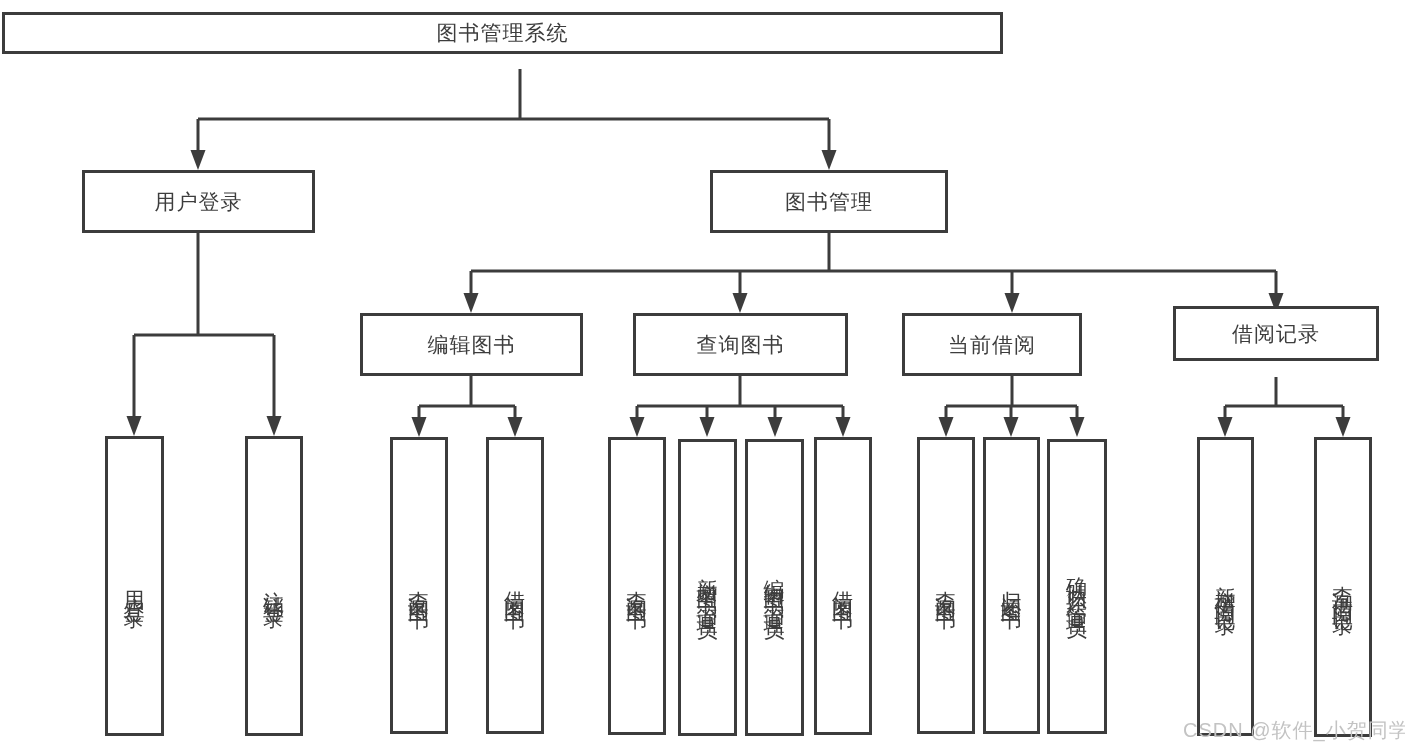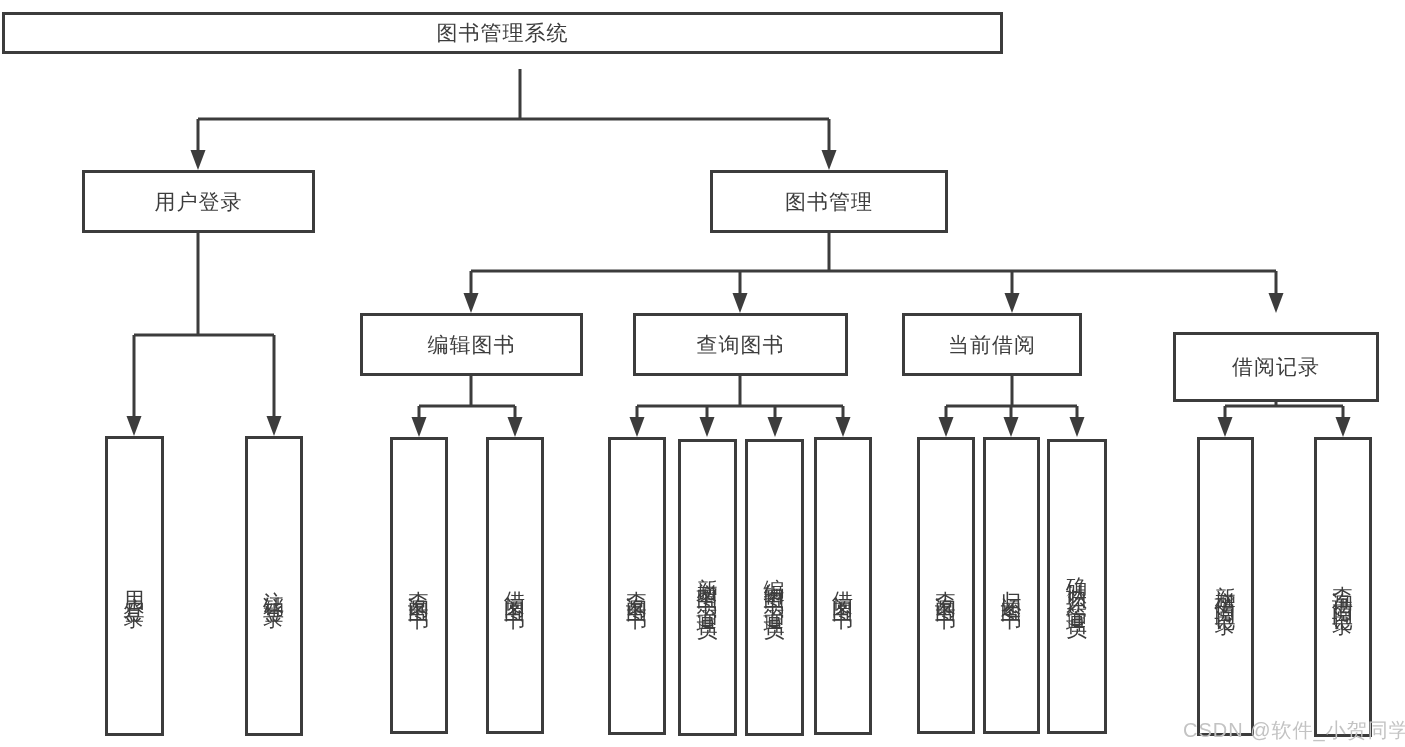--- a/index.html
+++ b/index.html
@@ -86,21 +86,21 @@
 
   <div class="node" style="left:360px;top:313px;width:223px;height:63px">
     <span>编辑图书</span>
   </div>
   <div class="node" style="left:633px;top:313px;width:215px;height:63px">
     <span>查询图书</span>
   </div>
   <div class="node" style="left:902px;top:313px;width:180px;height:63px">
     <span>当前借阅</span>
   </div>
-  <div class="node" style="left:1173px;top:332px;width:206px;height:70px">
+  <div class="node" style="left:1173px;top:306px;width:206px;height:55px">
     <span>借阅记录</span>
   </div>
 
   <div class="node leaf" style="left:105px;top:436px;width:59px;height:300px">
     <span>用户登录</span>
   </div>
   <div class="node leaf" style="left:245px;top:436px;width:58px;height:300px">
     <span>注销登录</span>
   </div>
 

